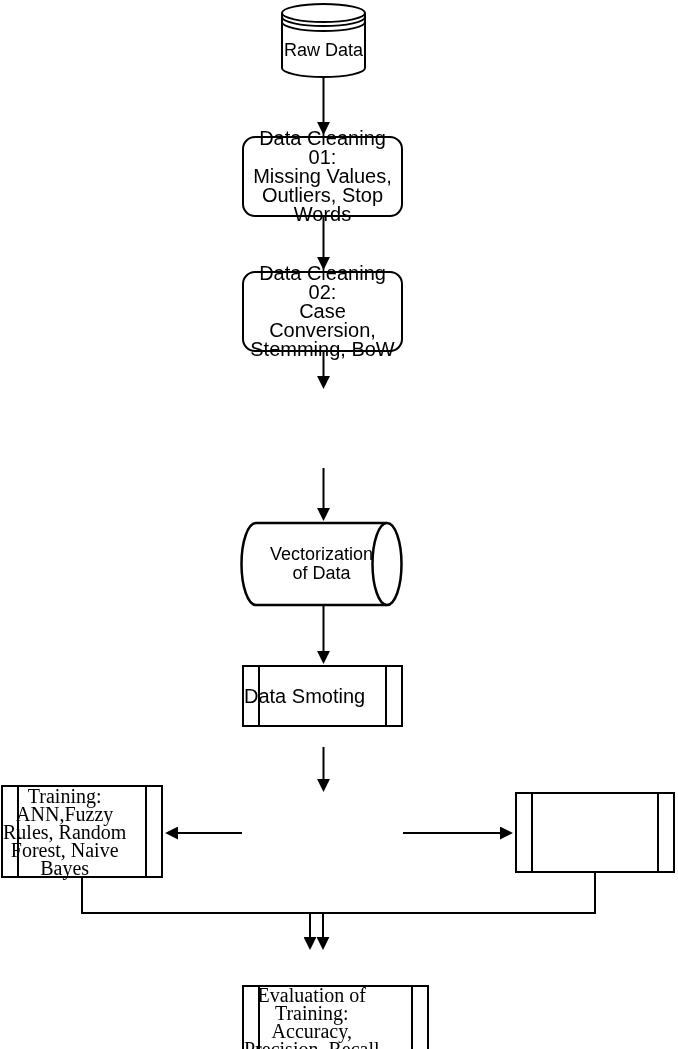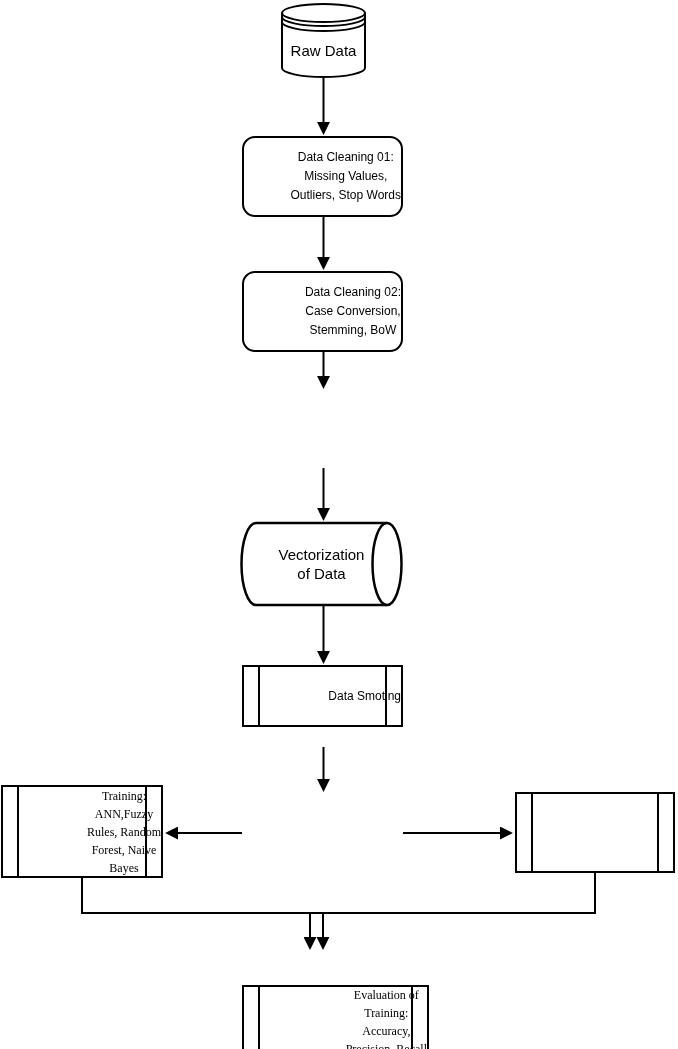--- a/index.html
+++ b/index.html
@@ -12,24 +12,24 @@
     font-family: "Liberation Sans", sans-serif;
     color: #000000;
     overflow: hidden;
   }
   .layer { position: absolute; left: 0; top: 0; }
   .node {
     position: absolute;
     box-sizing: border-box;
     display: flex;
     align-items: center;
-    justify-content: flex-end;
+    justify-content: flex-start;
     text-align: center;
     white-space: pre-line;
-    font-size: 12px;
+    font-size: 20px;
     line-height: 19px;
     background: #ffffff;
   }
   .rounded {
     border: 2px solid #000000;
     border-radius: 13px;
   }
   .process {
     border: 2px solid #000000;
   }
@@ -42,21 +42,21 @@
   }
   .process .bar.l { left: 14px; }
   .process .bar.r { right: 14px; }
   .cyl-label {
     position: absolute;
     display: flex;
     align-items: center;
     justify-content: center;
     text-align: center;
     white-space: pre-line;
-    font-size: 15px;
+    font-size: 18px;
     line-height: 19px;
   }
   .tight { line-height: 18px; font-family: Liberation Serif, serif; }
 </style>
 </head>
 <body>
 
 <div class="canvas">
 
   <svg class="layer" width="678" height="1049" viewBox="0 0 678 1049">

